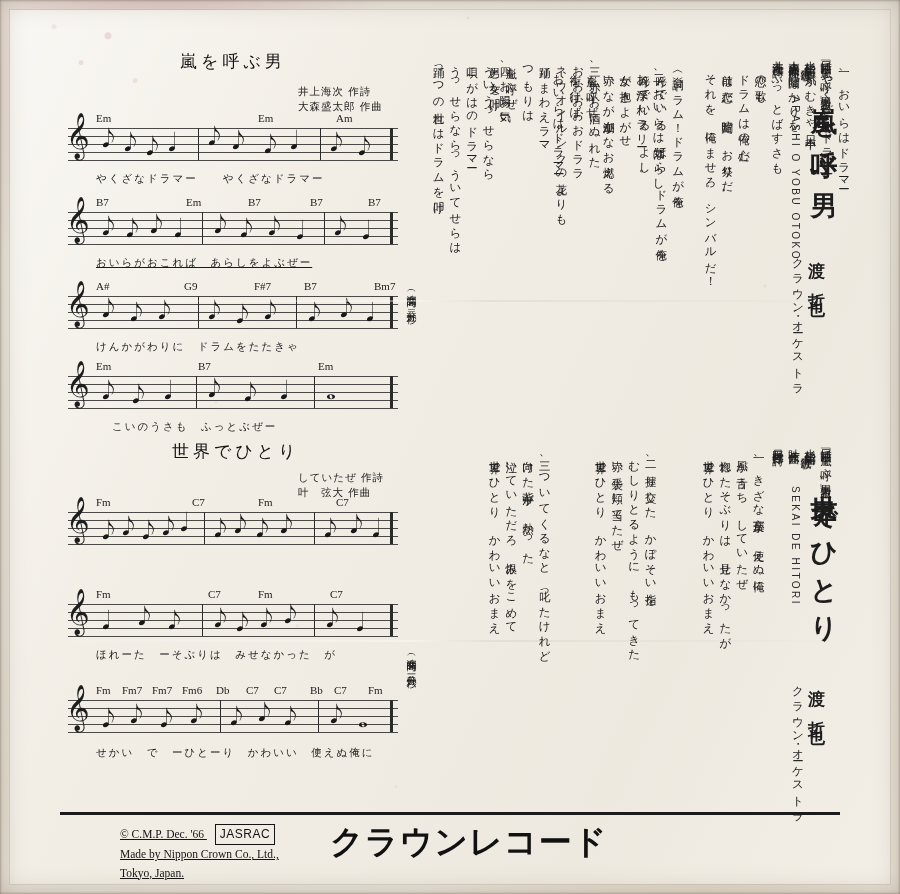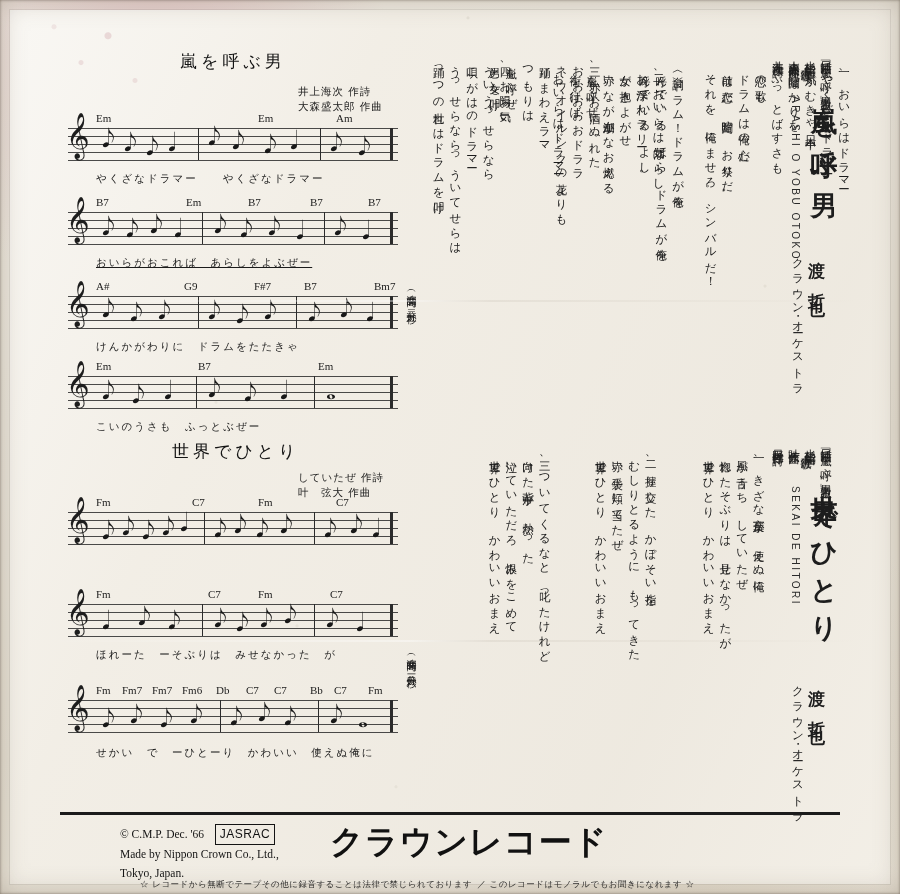--- a/index.html
+++ b/index.html
@@ -195,20 +195,21 @@
     background: #1b1b1b;
     z-index: 22;
   }
   .footer { position: absolute; z-index: 25; }
   .copy {
     font-family: "Liberation Serif", serif;
     font-size: 11.5px;
     line-height: 1.6;
     color: #141414;
     white-space: nowrap;
+    text-decoration: underline;
   }
   .jasrac {
     display: inline-block;
     border: 1.5px solid #141414;
     padding: 0 4px;
     font-family: "Liberation Sans", sans-serif;
     font-size: 12px;
     letter-spacing: 0.5px;
     color: #111;
   }
@@ -426,21 +427,21 @@
     <div class="note" style="left:64px; top:6px;">𝅘𝅥𝅮</div>
     <div class="note" style="left:96px; top:2px;">𝅘𝅥</div>
     <div class="barline" style="left:128px;"></div>
     <div class="note" style="left:140px; top:0px;">𝅘𝅥𝅮</div>
     <div class="note" style="left:176px; top:4px;">𝅘𝅥𝅮</div>
     <div class="note" style="left:212px; top:2px;">𝅘𝅥</div>
     <div class="barline" style="left:246px;"></div>
     <div class="note" style="left:258px; top:2px;">𝅝</div>
     <div class="endbar" style="left:322px;"></div>
   </div>
-  <div class="lyricline" style="left:96px; top:420px;text-align:right;">こいのうさも　ふっとぶぜー</div>
+  <div class="lyricline" style="left:112px; top:420px;text-align:right;">こいのうさも　ふっとぶぜー</div>
   <div class="duration" style="left:404px; top:286px; height:180px;">（演奏時間　二分二五秒）</div>
 
   <div class="song-head" style="left:172px; top:440px;">世界でひとり</div>
   <div class="song-credit" style="left:298px; top:470px;">していたぜ 作詩
 叶　弦大 作曲</div>
 
   <div class="stave" style="left:68px; top:512px; width:330px; height:32px;">
     <div class="lines">
       <i style="top:0px"></i>
         <i style="top:8px"></i>
@@ -540,17 +541,13 @@
       <span>© C.M.P. Dec. '66</span>
       <span class="jasrac" style="margin-left:8px;">JASRAC</span>
     </div>
     <div class="copy">Made by Nippon Crown Co., Ltd.,</div>
     <div class="copy">Tokyo, Japan.</div>
   </div>
 
   <div class="footer brand" style="left:330px; top:820px;">クラウンレコード</div>
 
 
-  <div class="footer" style="left:140px; top:872px;">
-    <span class="fineprint">☆ レコードから無断でテープその他に録音することは法律で禁じられております</span>
-    <span class="fineprint">／ このレコードはモノラルでもお聞きになれます ☆</span>
-  </div>
 </div>
 
 </body></html>

